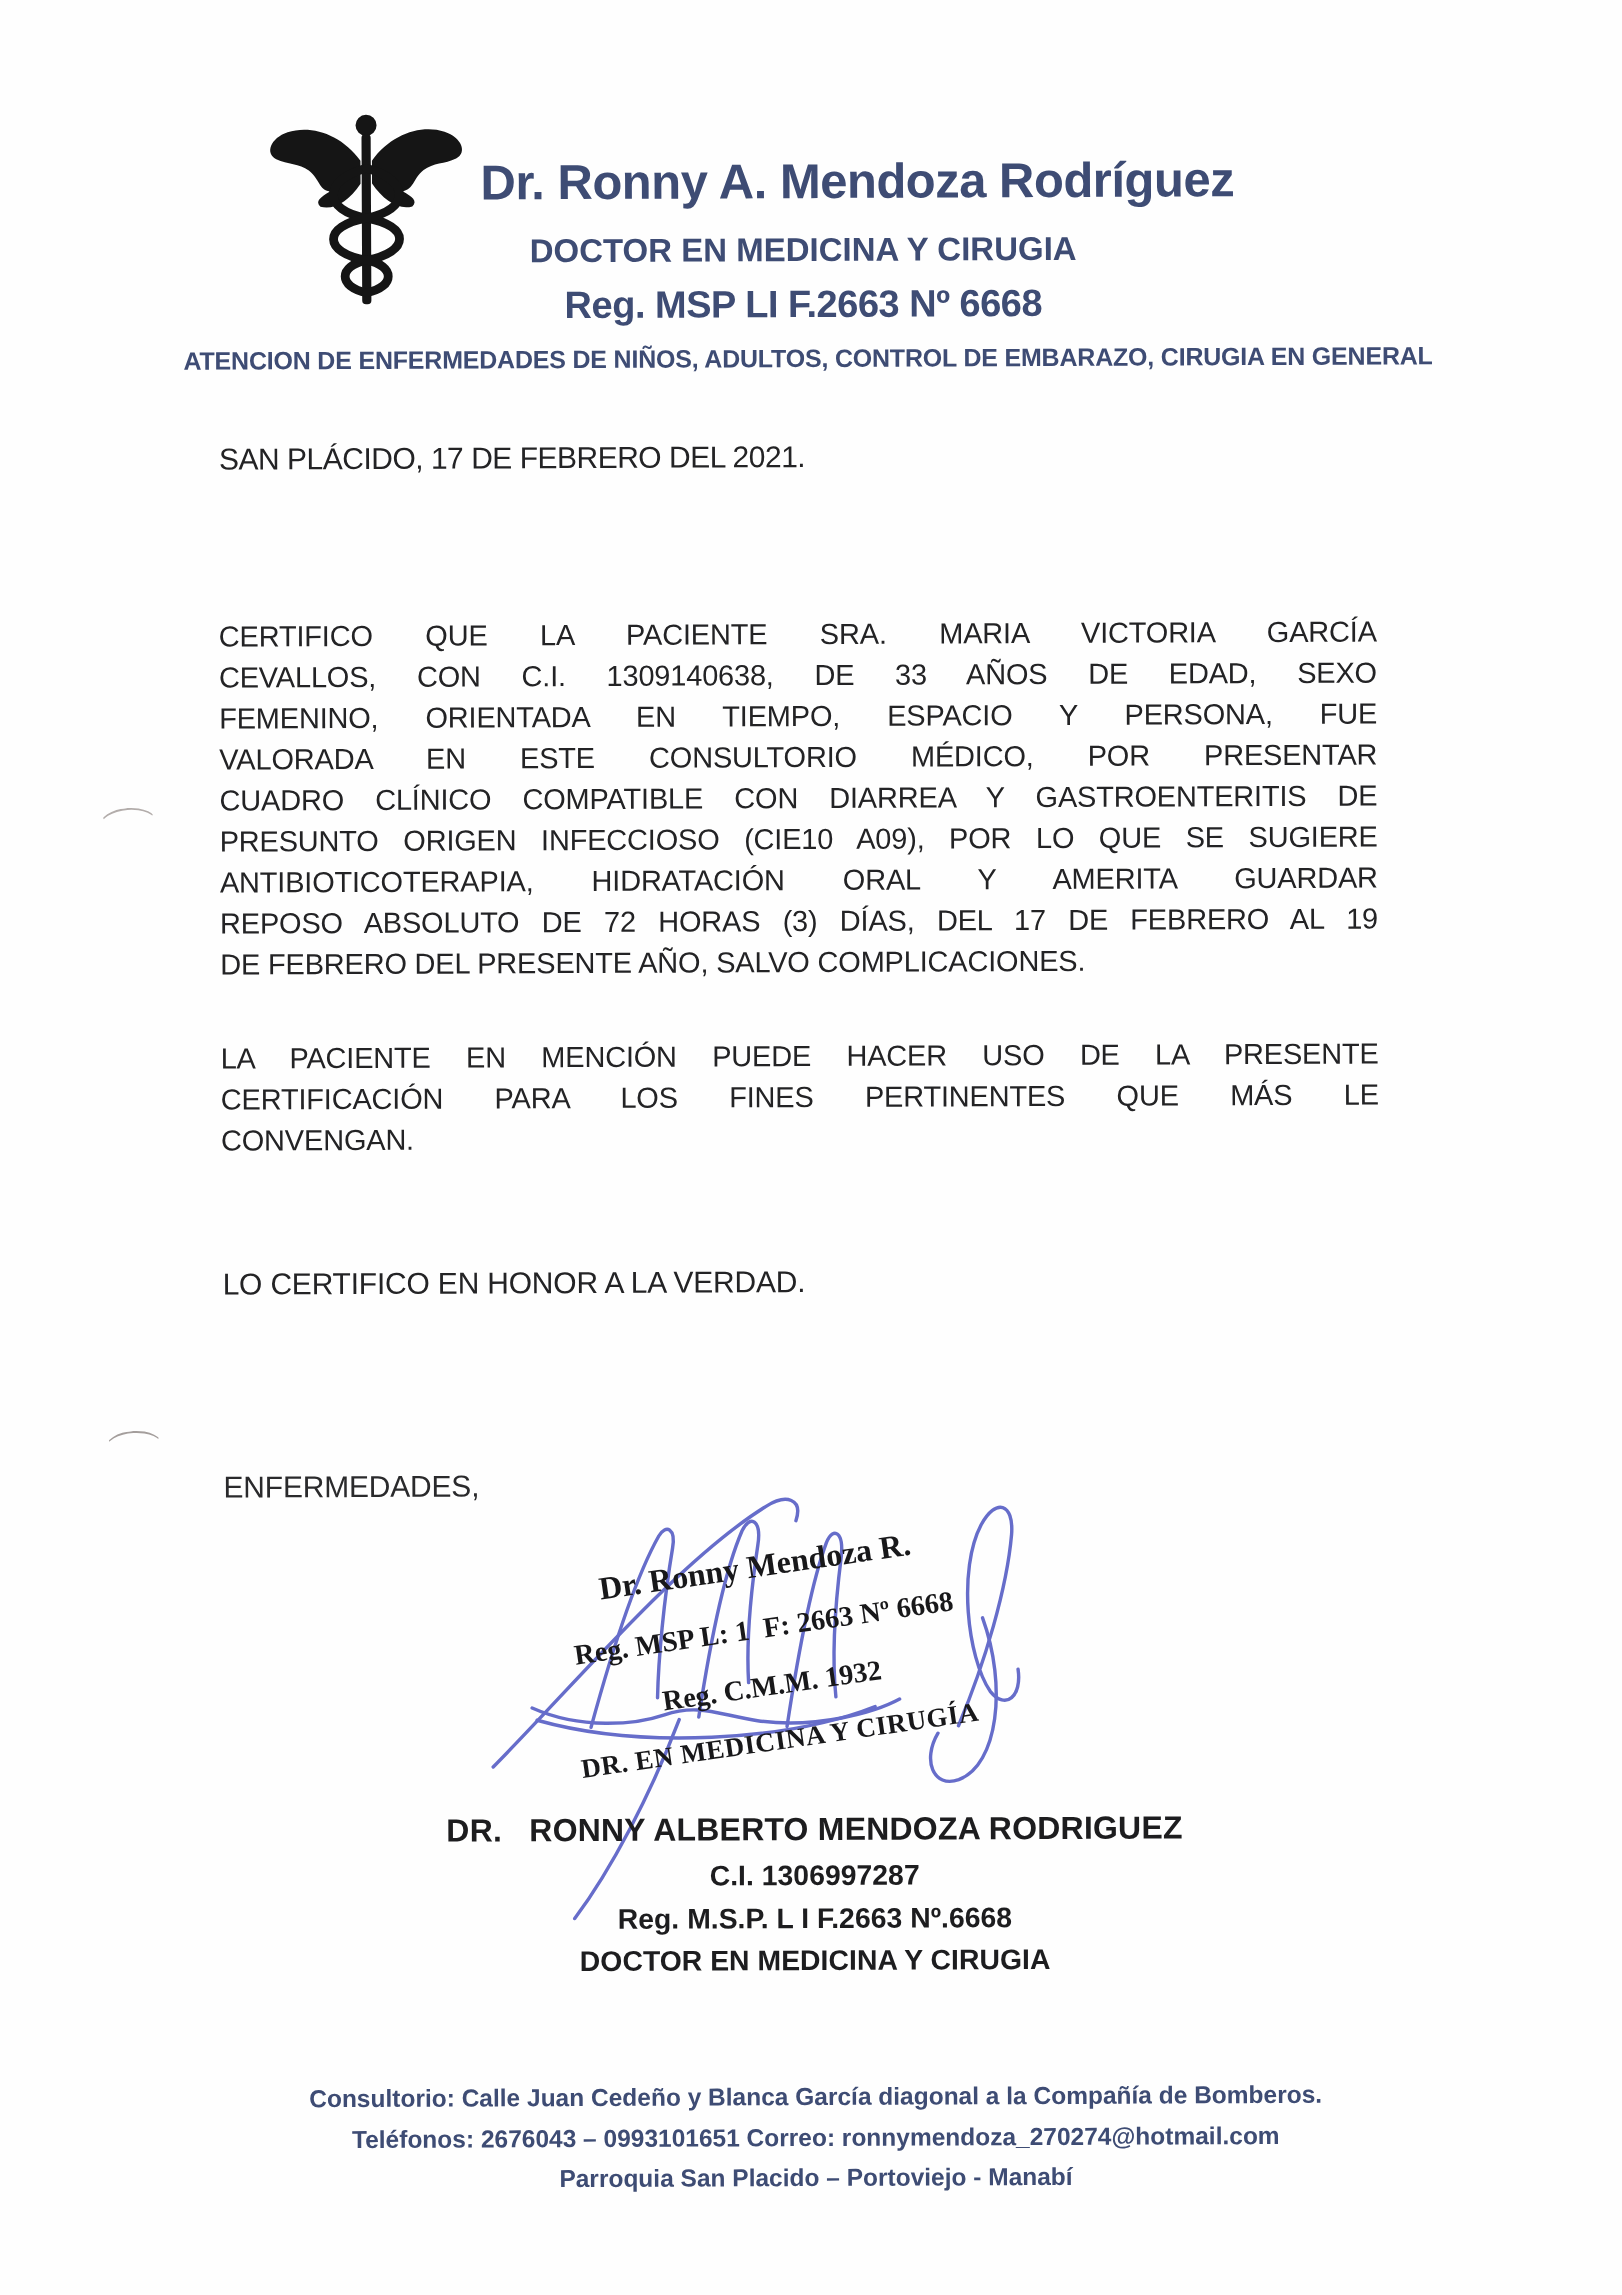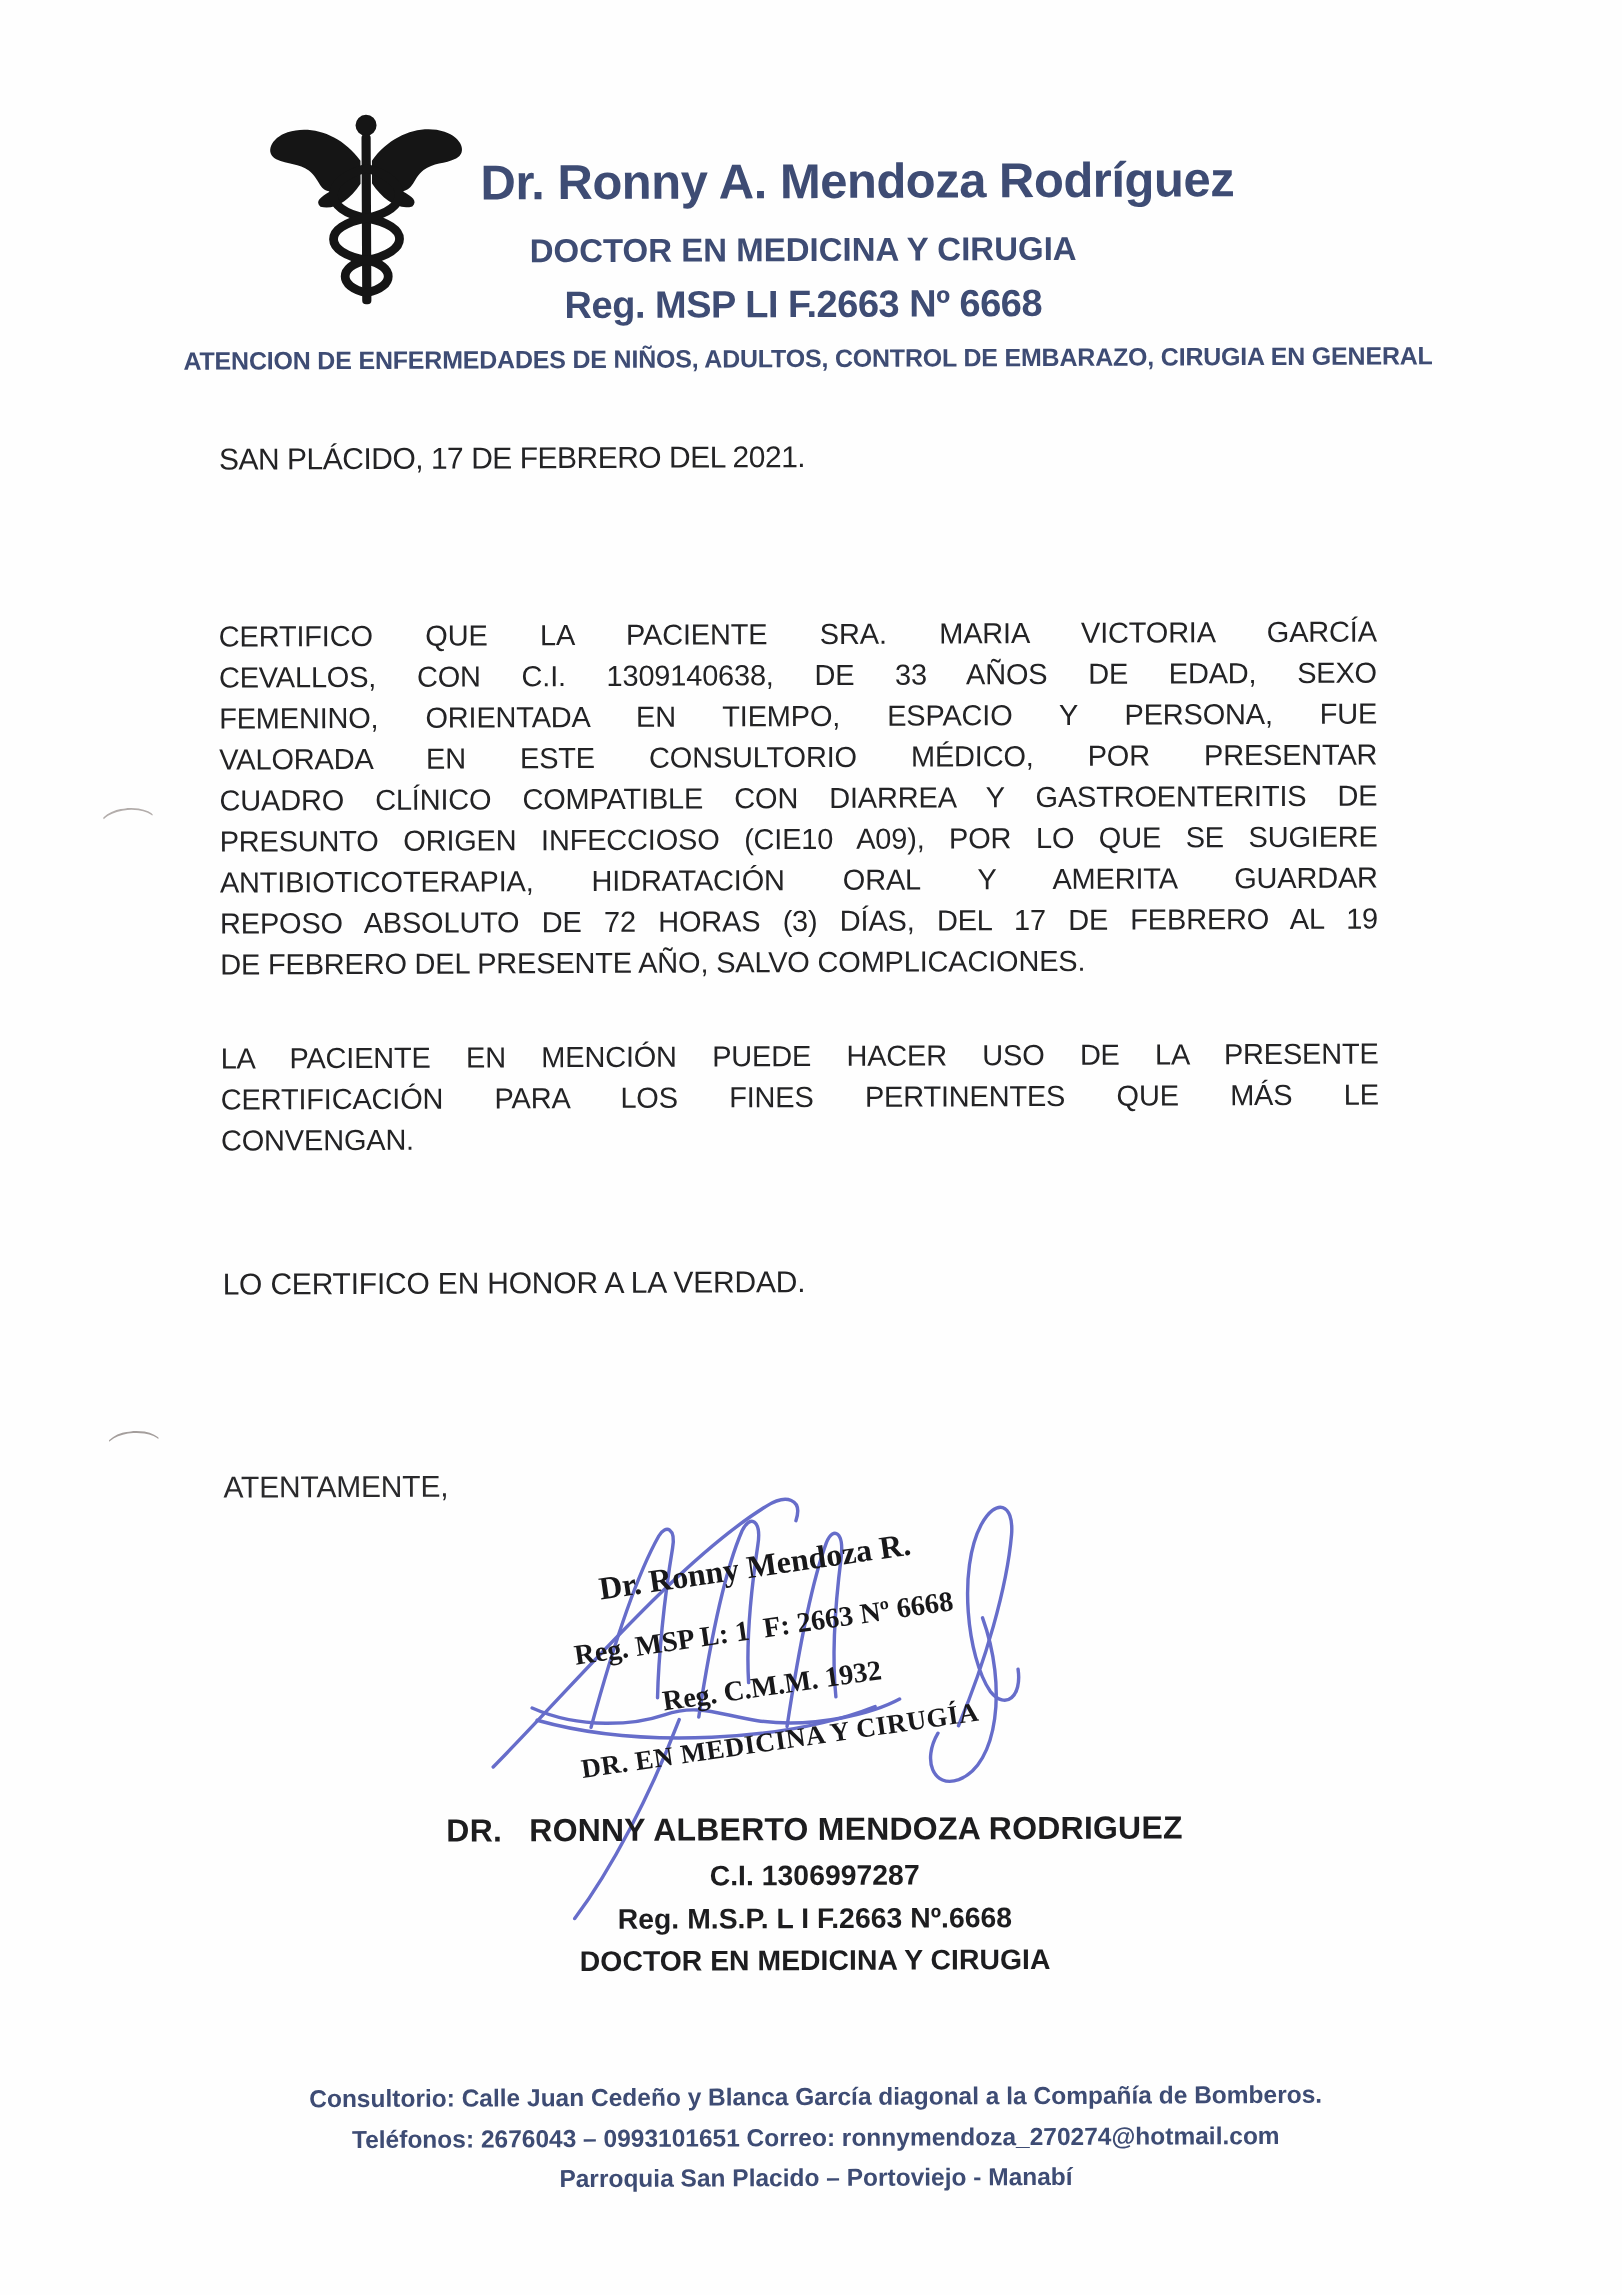--- a/index.html
+++ b/index.html
@@ -115,21 +115,21 @@
       <div class="jline last">DE FEBRERO DEL PRESENTE AÑO, SALVO COMPLICACIONES.</div>
     </div>
 
     <div class="para para-2">
       <div class="jline">LA PACIENTE EN MENCIÓN PUEDE HACER USO DE LA PRESENTE</div>
       <div class="jline">CERTIFICACIÓN PARA LOS FINES PERTINENTES QUE MÁS LE</div>
       <div class="jline last">CONVENGAN.</div>
     </div>
 
     <div class="certify-line">LO CERTIFICO EN HONOR A LA VERDAD.</div>
-    <div class="closing-line">ATENTAMENTE,</div>
+    <div class="closing-line">ENFERMEDADES,</div>
 
     <svg class="signature-svg" viewBox="0 0 1200 1000" aria-hidden="true">
       <g stroke="#5a61c6" stroke-width="7" fill="none" stroke-linecap="round" opacity="0.92">
         <path d="M100 640 C260 480 480 220 660 110 C700 85 735 95 720 140"></path>
         <path d="M300 560 C350 380 400 240 440 170 C455 145 475 155 468 195 C450 300 438 420 436 500"></path>
         <path d="M520 540 C545 380 575 240 610 160 C628 125 650 140 642 190 C625 300 618 400 622 470"></path>
         <path d="M700 560 C725 400 750 270 782 185 C797 150 818 165 812 215 C797 330 793 430 800 500"></path>
         <path d="M1050 560 C1105 430 1150 280 1160 170 C1165 105 1128 95 1098 150 C1050 240 1068 420 1115 490 C1147 530 1180 500 1172 445"></path>
         <path d="M1100 340 C1150 480 1130 640 1050 670 C998 688 975 630 1008 575"></path>
         <path d="M180 520 C280 565 390 555 450 535 C520 512 560 535 640 548 C760 565 880 532 930 505"></path>

